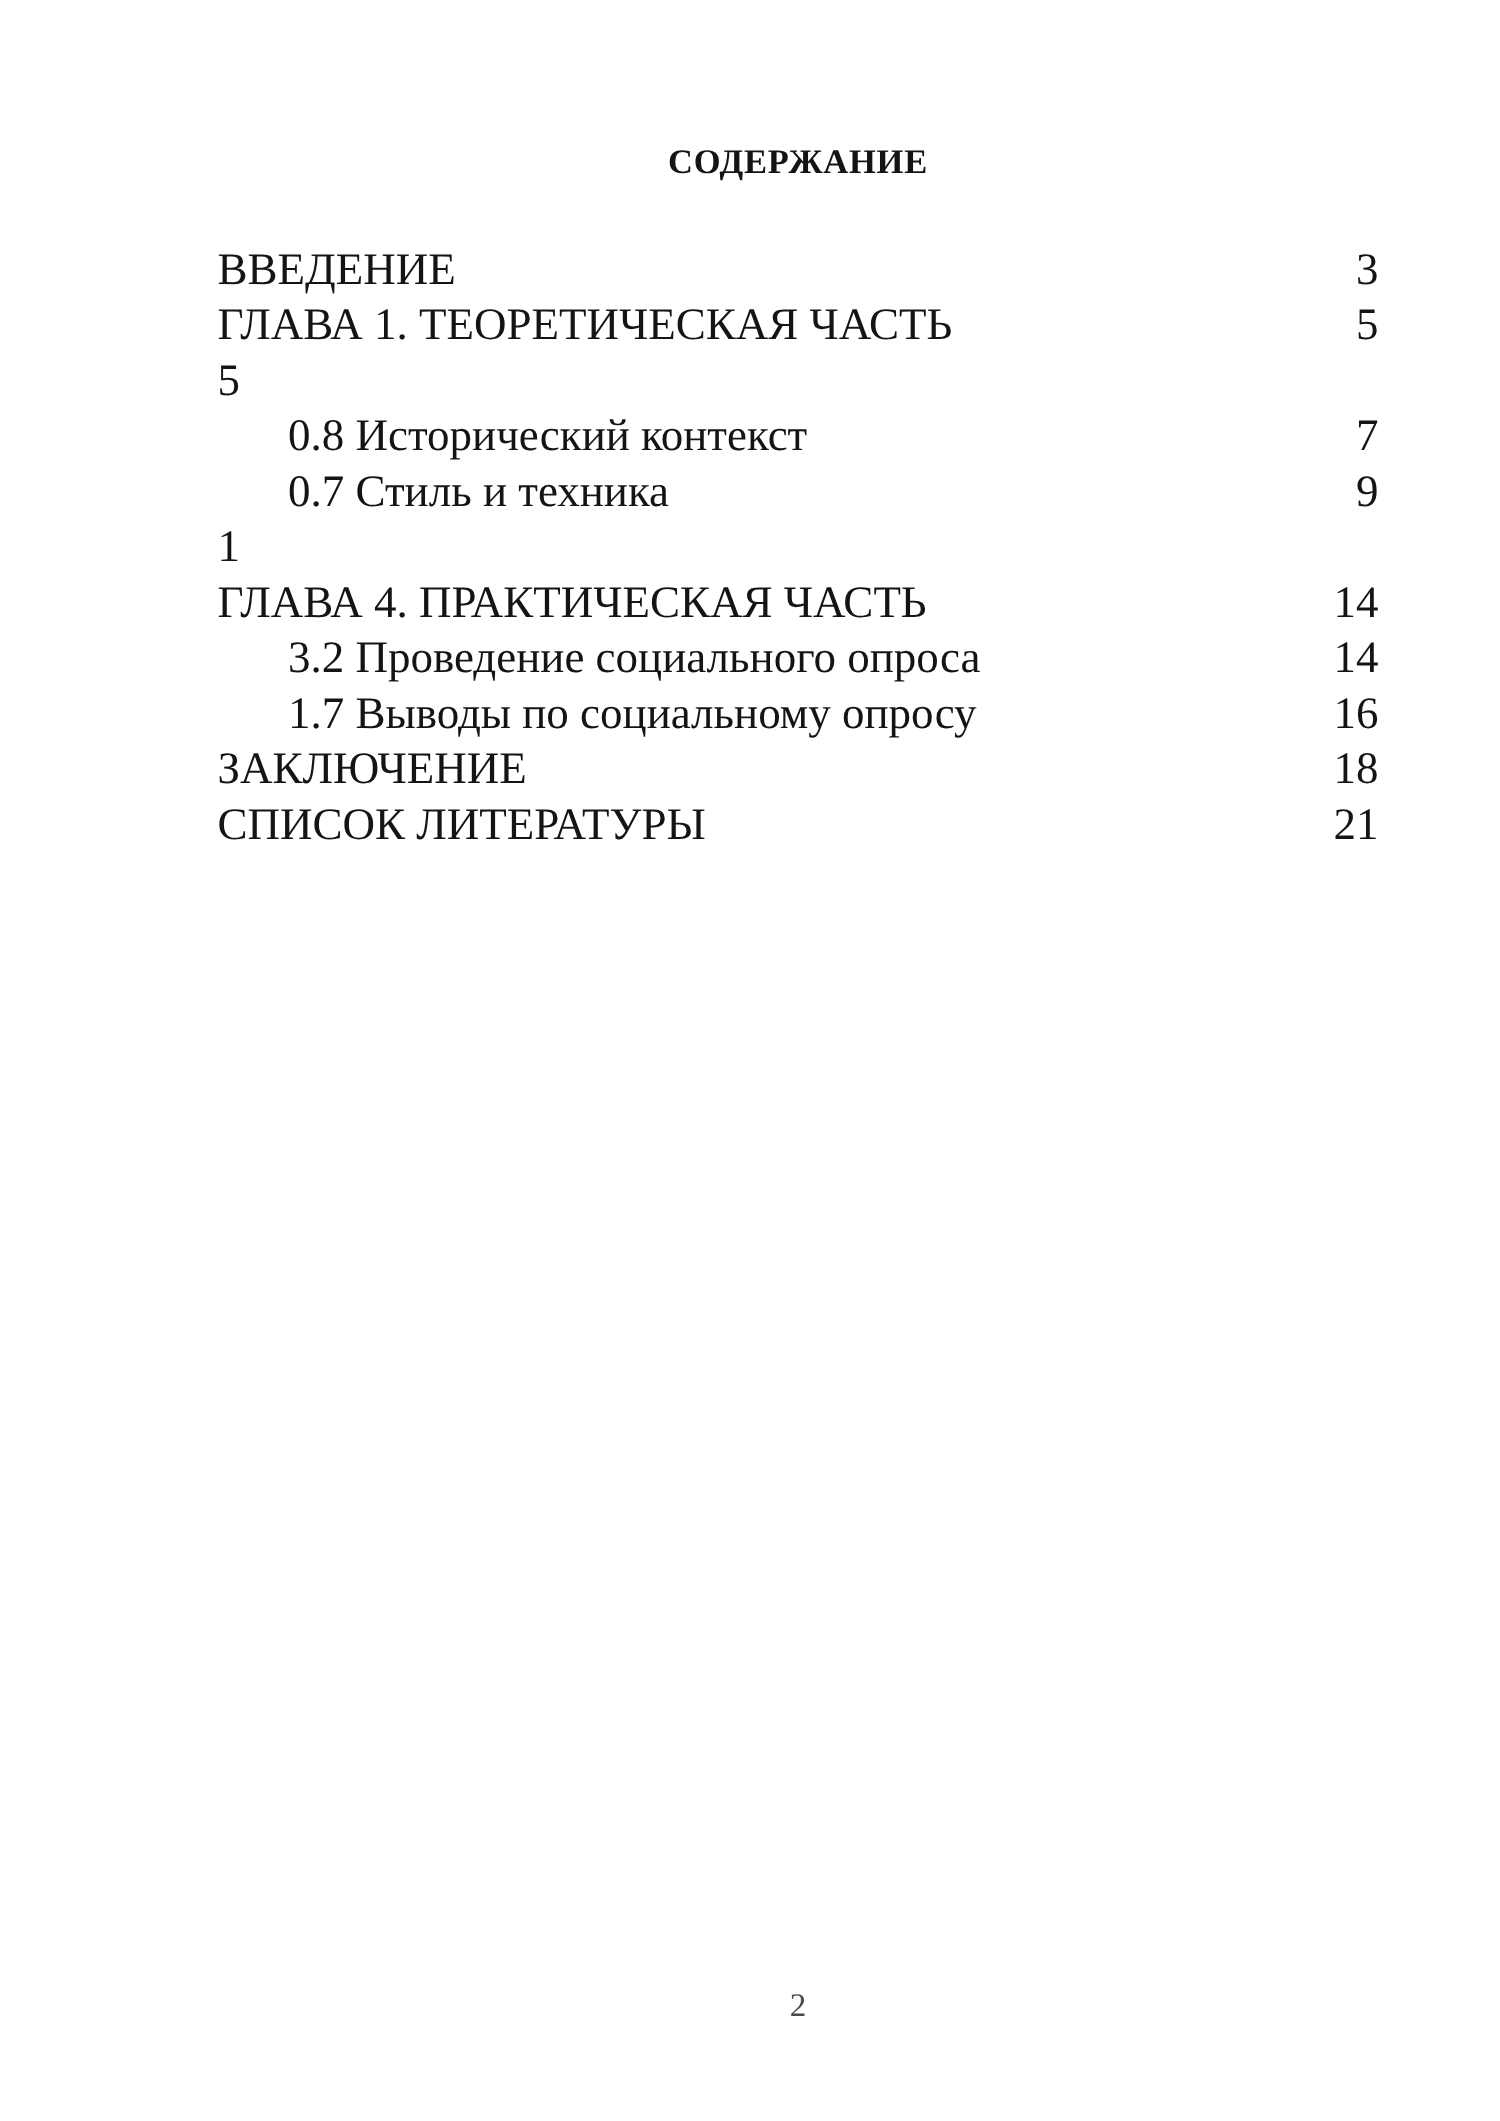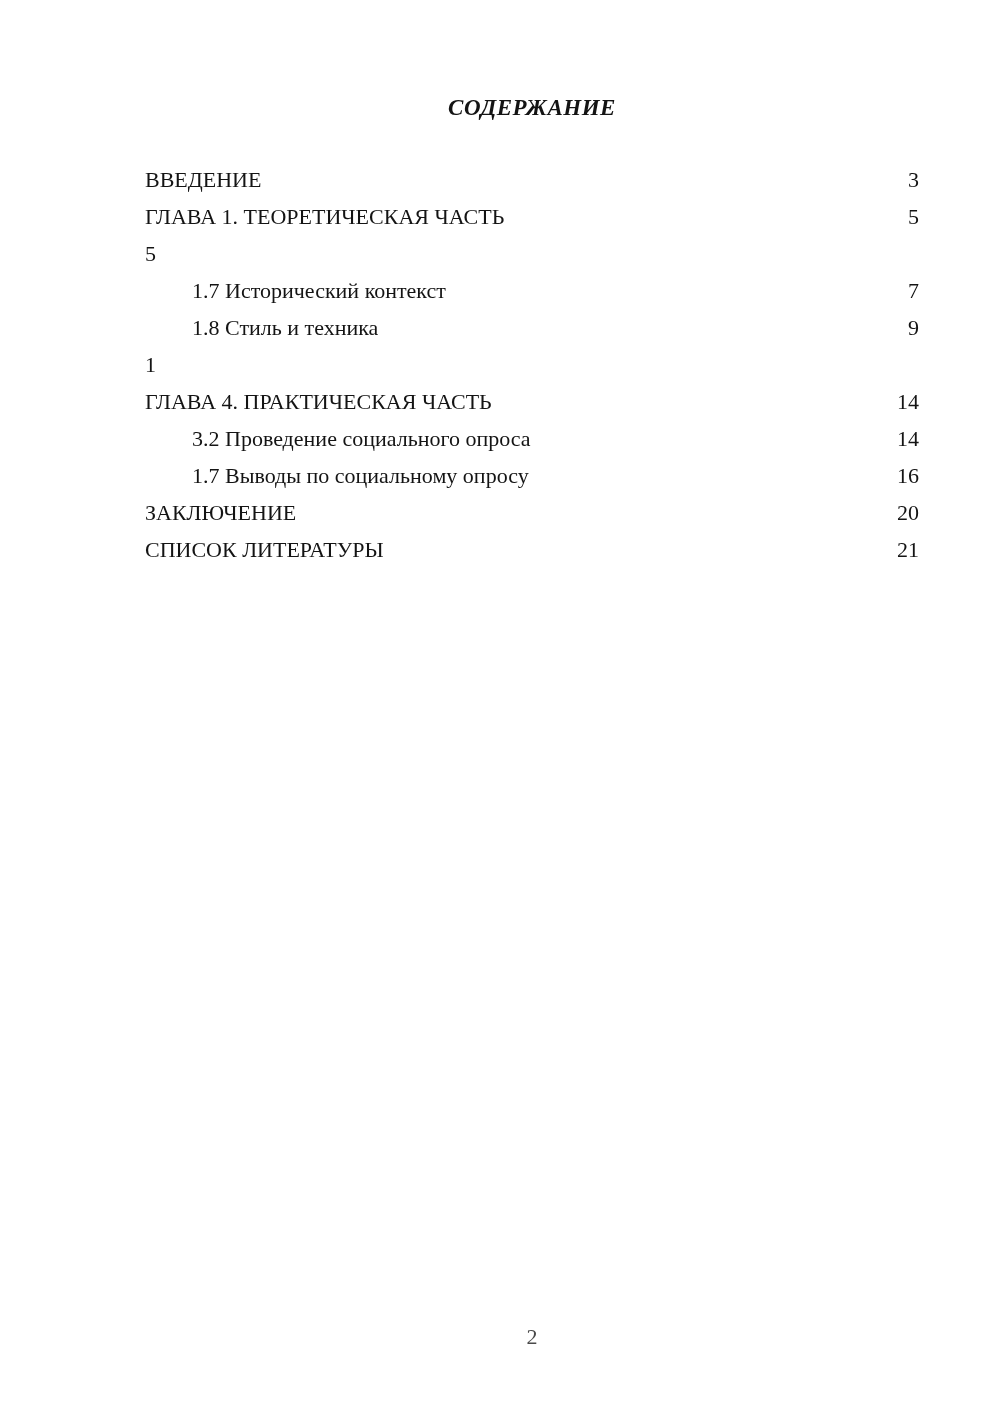--- a/index.html
+++ b/index.html
@@ -25,30 +25,29 @@
     top: 89px;
     width: 774px;
   }
   .doc-title {
     text-align: center;
     font-weight: bold;
     font-size: 23px;
     line-height: 37px;
     letter-spacing: 0.5px;
     margin-bottom: 35px;
-    font-style: italic;
   }
   .toc {
     width: 100%;
   }
   .toc-row {
     display: flex;
     justify-content: space-between;
     align-items: baseline;
-    font-size: 22px;
+    font-size: 30px;
     line-height: 37px;
     white-space: nowrap;
   }
   .toc-row.indent .toc-label {
     padding-left: 47px;
   }
   .toc-page {
     text-align: right;
   }
   .page-number-footer {
@@ -74,45 +73,45 @@
           <span class="toc-page">3</span>
         </div>
         <div class="toc-row">
           <span class="toc-label">ГЛАВА 1. ТЕОРЕТИЧЕСКАЯ ЧАСТЬ</span>
           <span class="toc-page">5</span>
         </div>
         <div class="toc-row indent">
           <span class="toc-page">5</span>
         </div>
         <div class="toc-row indent">
-          <span class="toc-label">1.7 Исторический контекст</span>
+          <span class="toc-label">0.8 Исторический контекст</span>
           <span class="toc-page">7</span>
         </div>
         <div class="toc-row indent">
-          <span class="toc-label">1.8 Стиль и техника</span>
+          <span class="toc-label">0.7 Стиль и техника</span>
           <span class="toc-page">9</span>
         </div>
         <div class="toc-row indent">
           <span class="toc-page">1</span>
         </div>
         <div class="toc-row">
           <span class="toc-label">ГЛАВА 4. ПРАКТИЧЕСКАЯ ЧАСТЬ</span>
           <span class="toc-page">14</span>
         </div>
         <div class="toc-row indent">
           <span class="toc-label">3.2 Проведение социального опроса</span>
           <span class="toc-page">14</span>
         </div>
         <div class="toc-row indent">
           <span class="toc-label">1.7 Выводы по социальному опросу</span>
           <span class="toc-page">16</span>
         </div>
         <div class="toc-row">
           <span class="toc-label">ЗАКЛЮЧЕНИЕ</span>
-          <span class="toc-page">20</span>
+          <span class="toc-page">18</span>
         </div>
         <div class="toc-row">
           <span class="toc-label">СПИСОК ЛИТЕРАТУРЫ</span>
           <span class="toc-page">21</span>
         </div>
       </div>
   </div>
   <div class="page-number-footer">2</div>
 </div>
 

